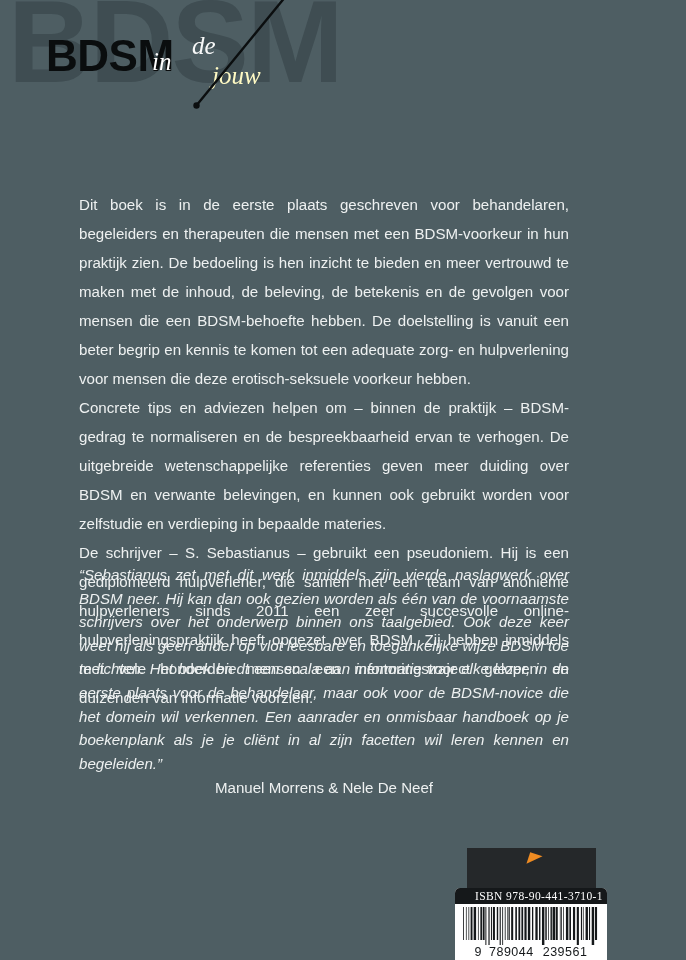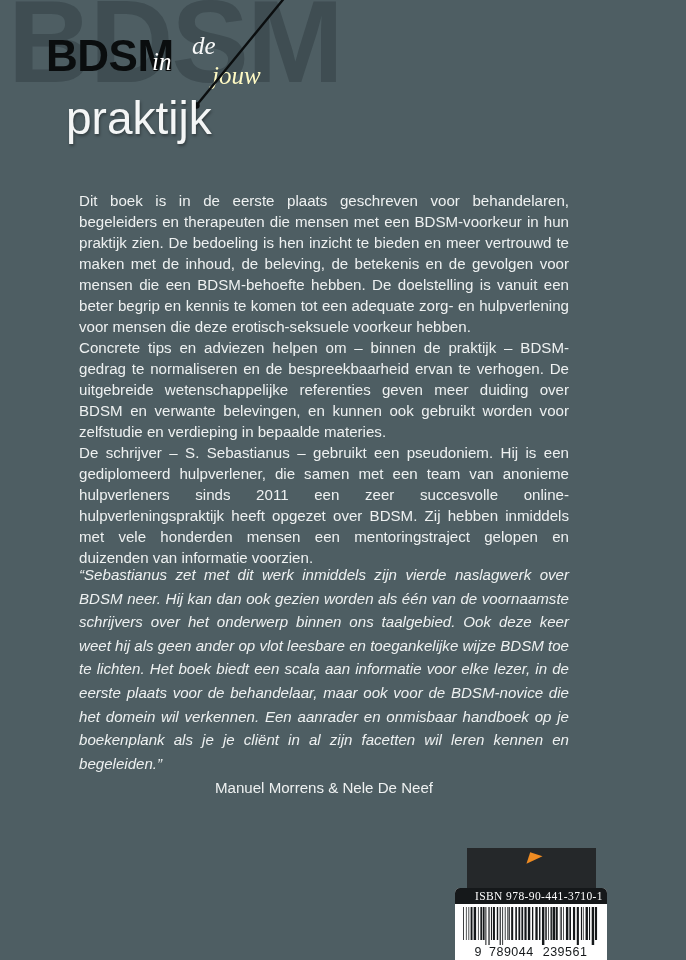--- a/index.html
+++ b/index.html
@@ -96,21 +96,21 @@
   #body-copy {
     position: absolute;
     left: 79px;
     top: 190px;
     width: 490px;
   }
   #body-copy p {
     margin: 0;
     color: #eef1f1;
     font-size: 15.1px;
-    line-height: 21px;
+    line-height: 29px;
     text-align: justify;
     -webkit-hyphens: manual;
     hyphens: manual;
   }
 
   
   #quote-block {
     position: absolute;
     left: 79px;
     top: 563px;
@@ -218,21 +218,20 @@
 
     <div class="title-de">de</div>
 
     <div class="title-jouw">jouw</div>
 
     <svg class="title-slash" viewBox="0 0 120 120">
       <line x1="106" y1="2" x2="16" y2="112" stroke="#0b0e0f" stroke-width="2.4" stroke-linecap="round"></line>
       <circle cx="16.5" cy="111.5" r="3.2" fill="#0b0e0f"></circle>
     </svg>
 
-    <div class="title-praktijk">praktijk</div>
   </div>
 
   <div id="body-copy">
     <p>Dit boek is in de eerste plaats geschreven voor behandelaren, begeleiders en therapeuten die mensen met een BDSM-voorkeur in hun praktijk zien. De bedoeling is hen inzicht te bieden en meer vertrouwd te maken met de inhoud, de beleving, de betekenis en de gevolgen voor mensen die een BDSM-behoefte hebben. De doelstelling is vanuit een beter begrip en kennis te komen tot een adequate zorg- en hulpverlening voor mensen die deze erotisch-seksuele voorkeur hebben.</p>
     <p>Concrete tips en adviezen helpen om – binnen de praktijk – BDSM-gedrag te normaliseren en de bespreekbaarheid ervan te verhogen. De uitgebreide wetenschappelijke referenties geven meer duiding over BDSM en verwante belevingen, en kunnen ook gebruikt worden voor zelfstudie en verdieping in bepaalde materies.</p>
     <p>De schrijver – S. Sebastianus – gebruikt een pseudoniem. Hij is een gediplomeerd hulpverlener, die samen met een team van anonieme hulpverleners sinds 2011 een zeer succesvolle online-hulpverleningspraktijk heeft opgezet over BDSM. Zij hebben inmiddels met vele honderden mensen een mentoringstraject gelopen en duizenden van informatie voorzien.</p>
   </div>
 
   <div id="quote-block">
     <p class="quote-text">“Sebastianus zet met dit werk inmiddels zijn vierde naslagwerk over BDSM neer. Hij kan dan ook gezien worden als één van de voornaamste schrijvers over het onderwerp binnen ons taalgebied. Ook deze keer weet hij als geen ander op vlot leesbare en toegankelijke wijze BDSM toe te lichten. Het boek biedt een scala aan informatie voor elke lezer, in de eerste plaats voor de behandelaar, maar ook voor de BDSM-novice die het domein wil verkennen. Een aanrader en onmisbaar handboek op je boekenplank als je je cliënt in al zijn facetten wil leren kennen en begeleiden.”</p>

